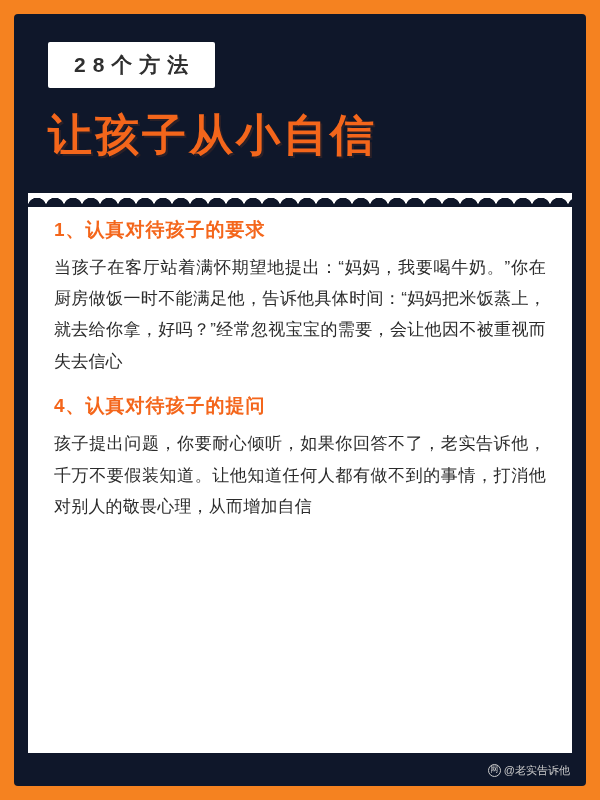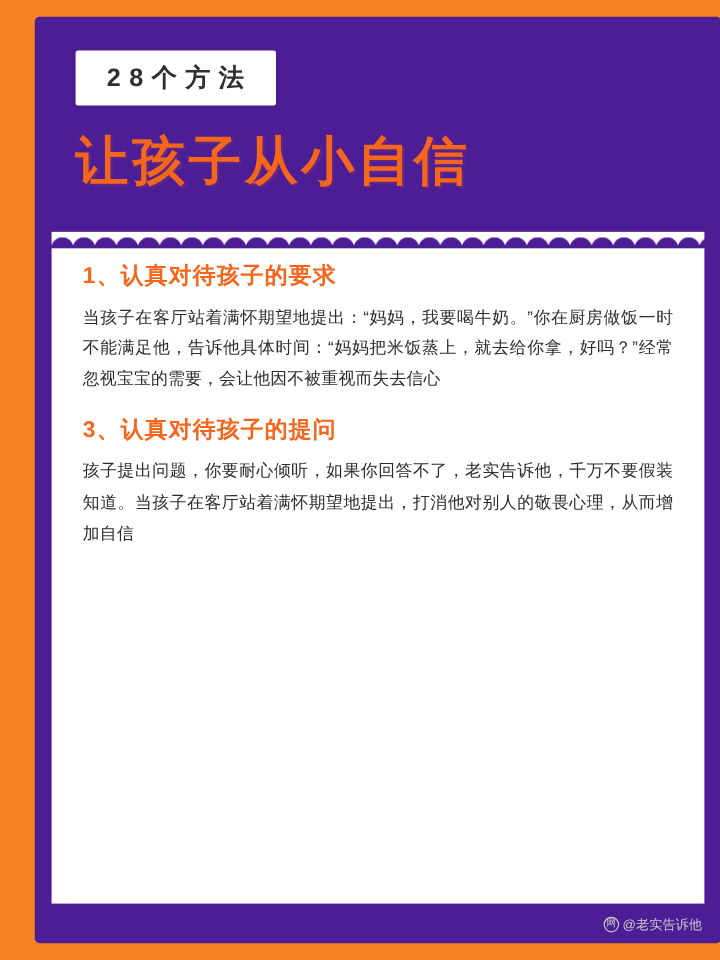--- a/index.html
+++ b/index.html
@@ -18,25 +18,24 @@
     width: 600px;
     height: 800px;
     background: #f58220;
     box-sizing: border-box;
     padding: 14px 14px 14px 14px;
   }
   .inner {
     position: relative;
     width: 572px;
     height: 772px;
-    background: #4c1d95;
+    background: #0f172a;
     border-radius: 4px;
     box-sizing: border-box;
     overflow: hidden;
-    margin-left: 15px;
   }
   
   .header {
     padding: 28px 34px 6px 34px;
   }
   .badge {
     display: inline-block;
     background: #ffffff;
     color: #2f2f2f;
     font-size: 21px;
@@ -80,21 +79,21 @@
   .item:first-child { margin-top: 6px; }
   .item-title {
     color: #f4661b;
     font-size: 19px;
     font-weight: bold;
     letter-spacing: 1px;
     margin-bottom: 9px;
   }
   .item-body {
     color: #2b2b2b;
-    font-size: 14px;
+    font-size: 17px;
     line-height: 1.85;
     text-align: justify;
     letter-spacing: 0.2px;
   }
   .watermark {
     position: absolute;
     right: 16px;
     bottom: 8px;
     color: #c9c9c9;
     font-size: 11px;
@@ -133,22 +132,22 @@
         <div class="item">
           <div class="item-title">1、认真对待孩子的要求</div>
           <div class="item-body">当孩子在客厅站着满怀期望地提出：“妈妈，我要喝牛奶。”你在厨房做饭一时不能满足他，告诉他具体时间：“妈妈把米饭蒸上，就去给你拿，好吗？”经常忽视宝宝的需要，会让他因不被重视而失去信心</div>
         </div>
 
 
         <div class="item">
         </div>
 
         <div class="item">
-          <div class="item-title">3、认真对待孩子的提问</div>
-          <div class="item-body">孩子提出问题，你要耐心倾听，如果你回答不了，老实告诉他，千万不要假装知道。当孩子在客厅站着满怀期望地提出，打消他对别人的敬畏心理，从而增加自信</div>
+          <div class="item-title">4、认真对待孩子的提问</div>
+          <div class="item-body">孩子提出问题，你要耐心倾听，如果你回答不了，老实告诉他，千万不要假装知道。让他知道任何人都有做不到的事情，打消他对别人的敬畏心理，从而增加自信</div>
         </div>
 
       </div>
     </div>
 
     <div class="watermark">
       <span class="wm-icon">网</span>
       <span>@老实告诉他</span>
     </div>
 

